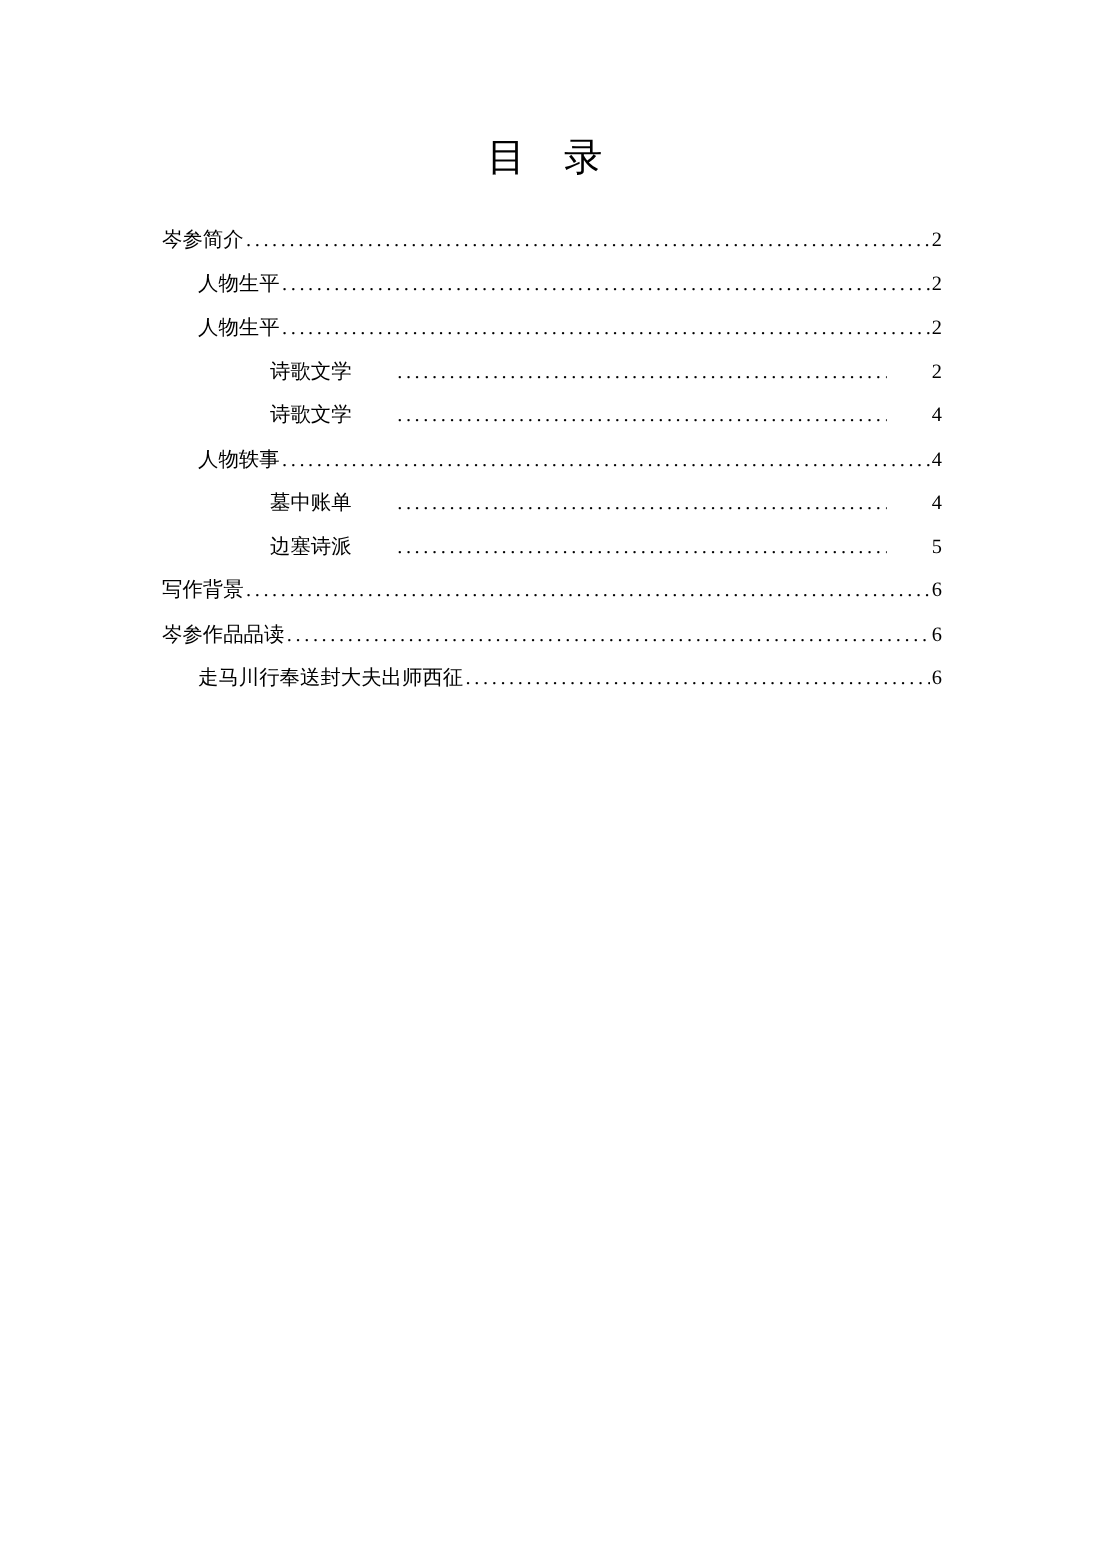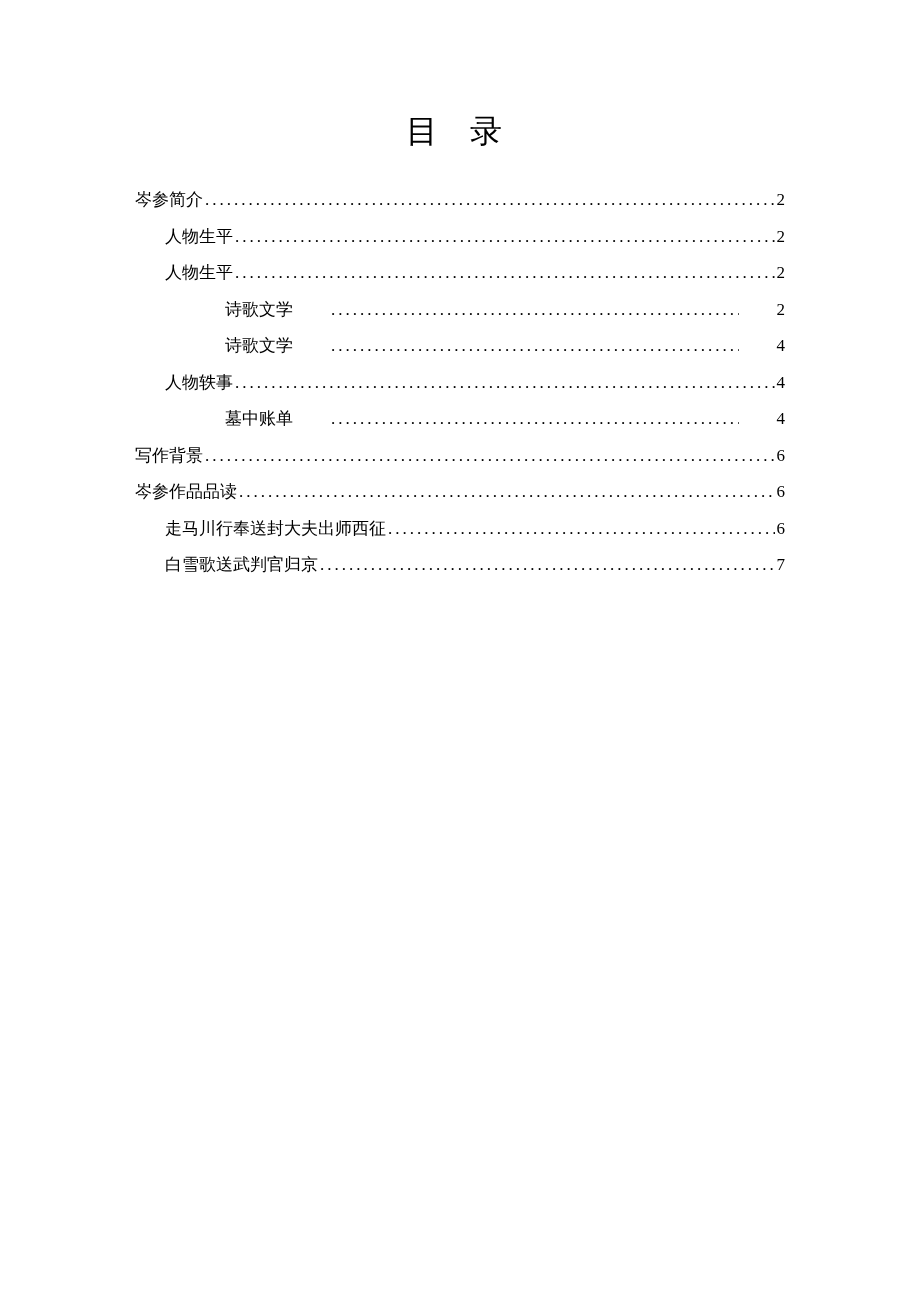--- a/index.html
+++ b/index.html
@@ -93,33 +93,33 @@
   <div class="toc-entry level-2">
     <span class="toc-label">人物轶事</span>
     <span class="toc-dots"></span>
     <span class="toc-page">4</span>
   </div>
   <div class="toc-entry level-3">
     <span class="toc-label">墓中账单</span>
     <span class="toc-dots"></span>
     <span class="toc-page">4</span>
   </div>
+  <div class="toc-entry level-3">
+    <span class="toc-label">边塞诗派</span>
+    <span class="toc-dots"></span>
+    <span class="toc-page">5</span>
+  </div>
   <div class="toc-entry level-1">
     <span class="toc-label">写作背景</span>
     <span class="toc-dots"></span>
     <span class="toc-page">6</span>
   </div>
   <div class="toc-entry level-1">
     <span class="toc-label">岑参作品品读</span>
     <span class="toc-dots"></span>
     <span class="toc-page">6</span>
   </div>
   <div class="toc-entry level-2">
     <span class="toc-label">走马川行奉送封大夫出师西征</span>
     <span class="toc-dots"></span>
     <span class="toc-page">6</span>
   </div>
-  <div class="toc-entry level-2">
-    <span class="toc-label">白雪歌送武判官归京</span>
-    <span class="toc-dots"></span>
-    <span class="toc-page">7</span>
-  </div>
 </div>
 
 </body></html>

